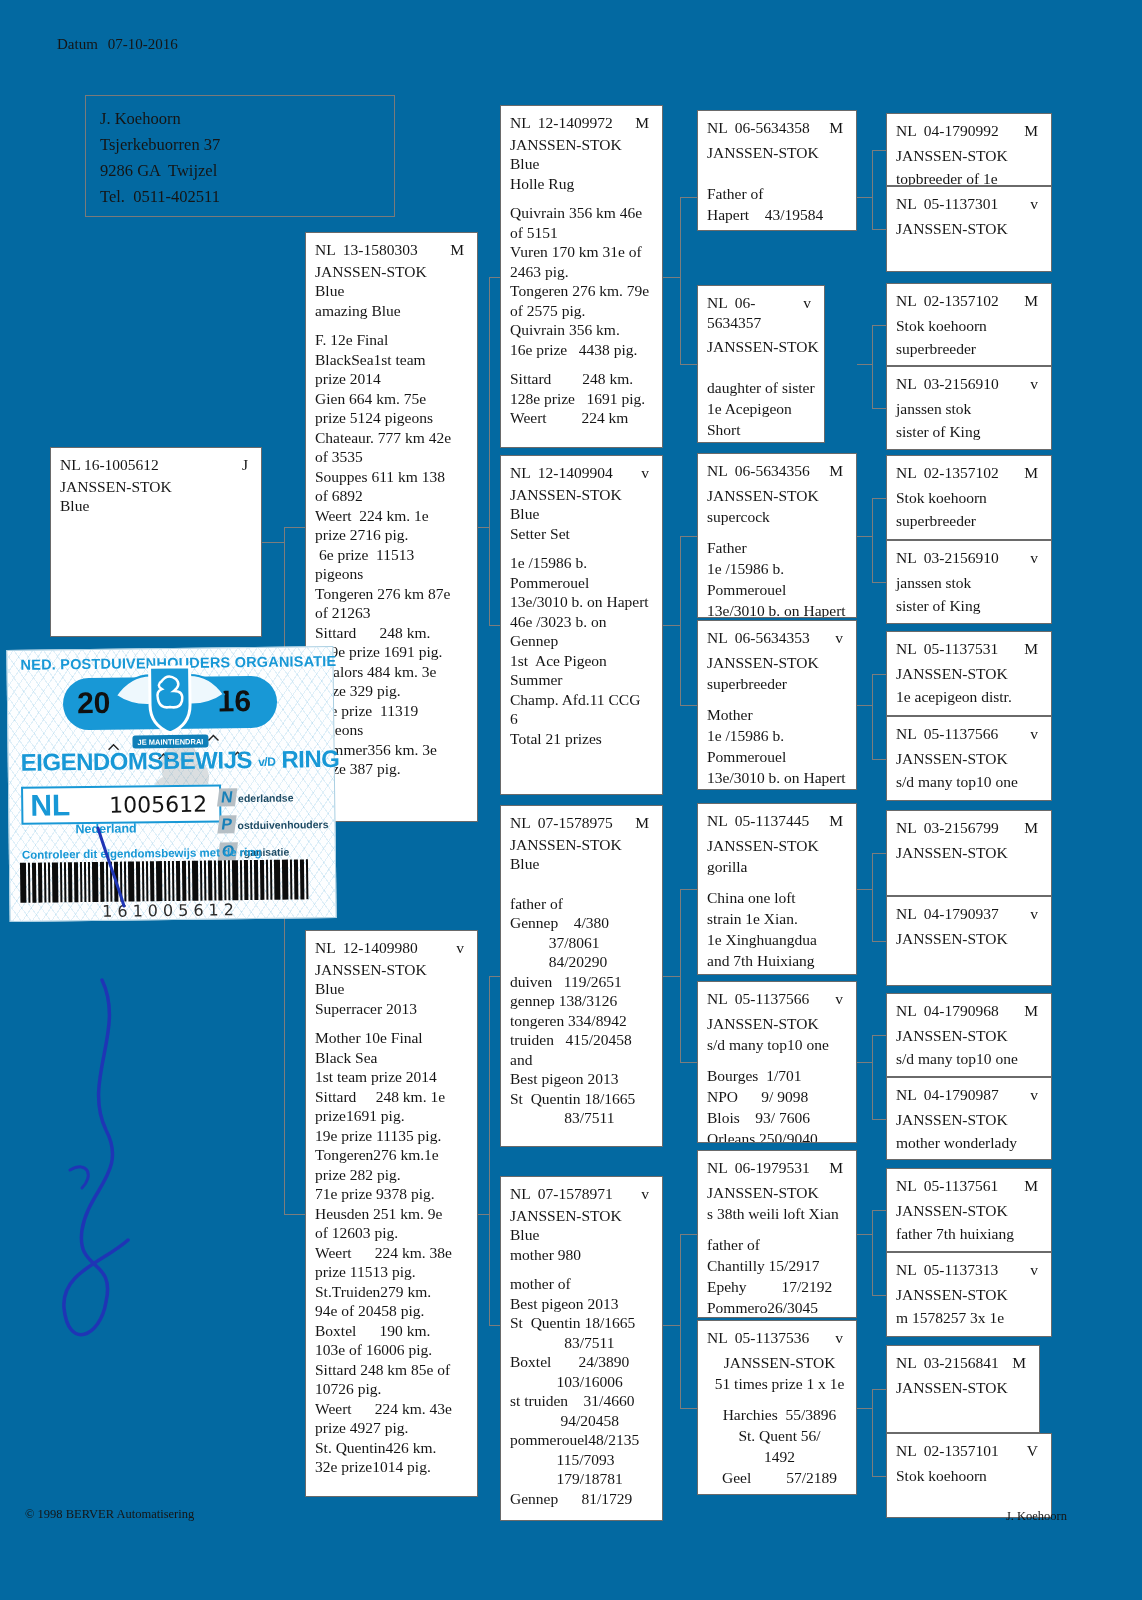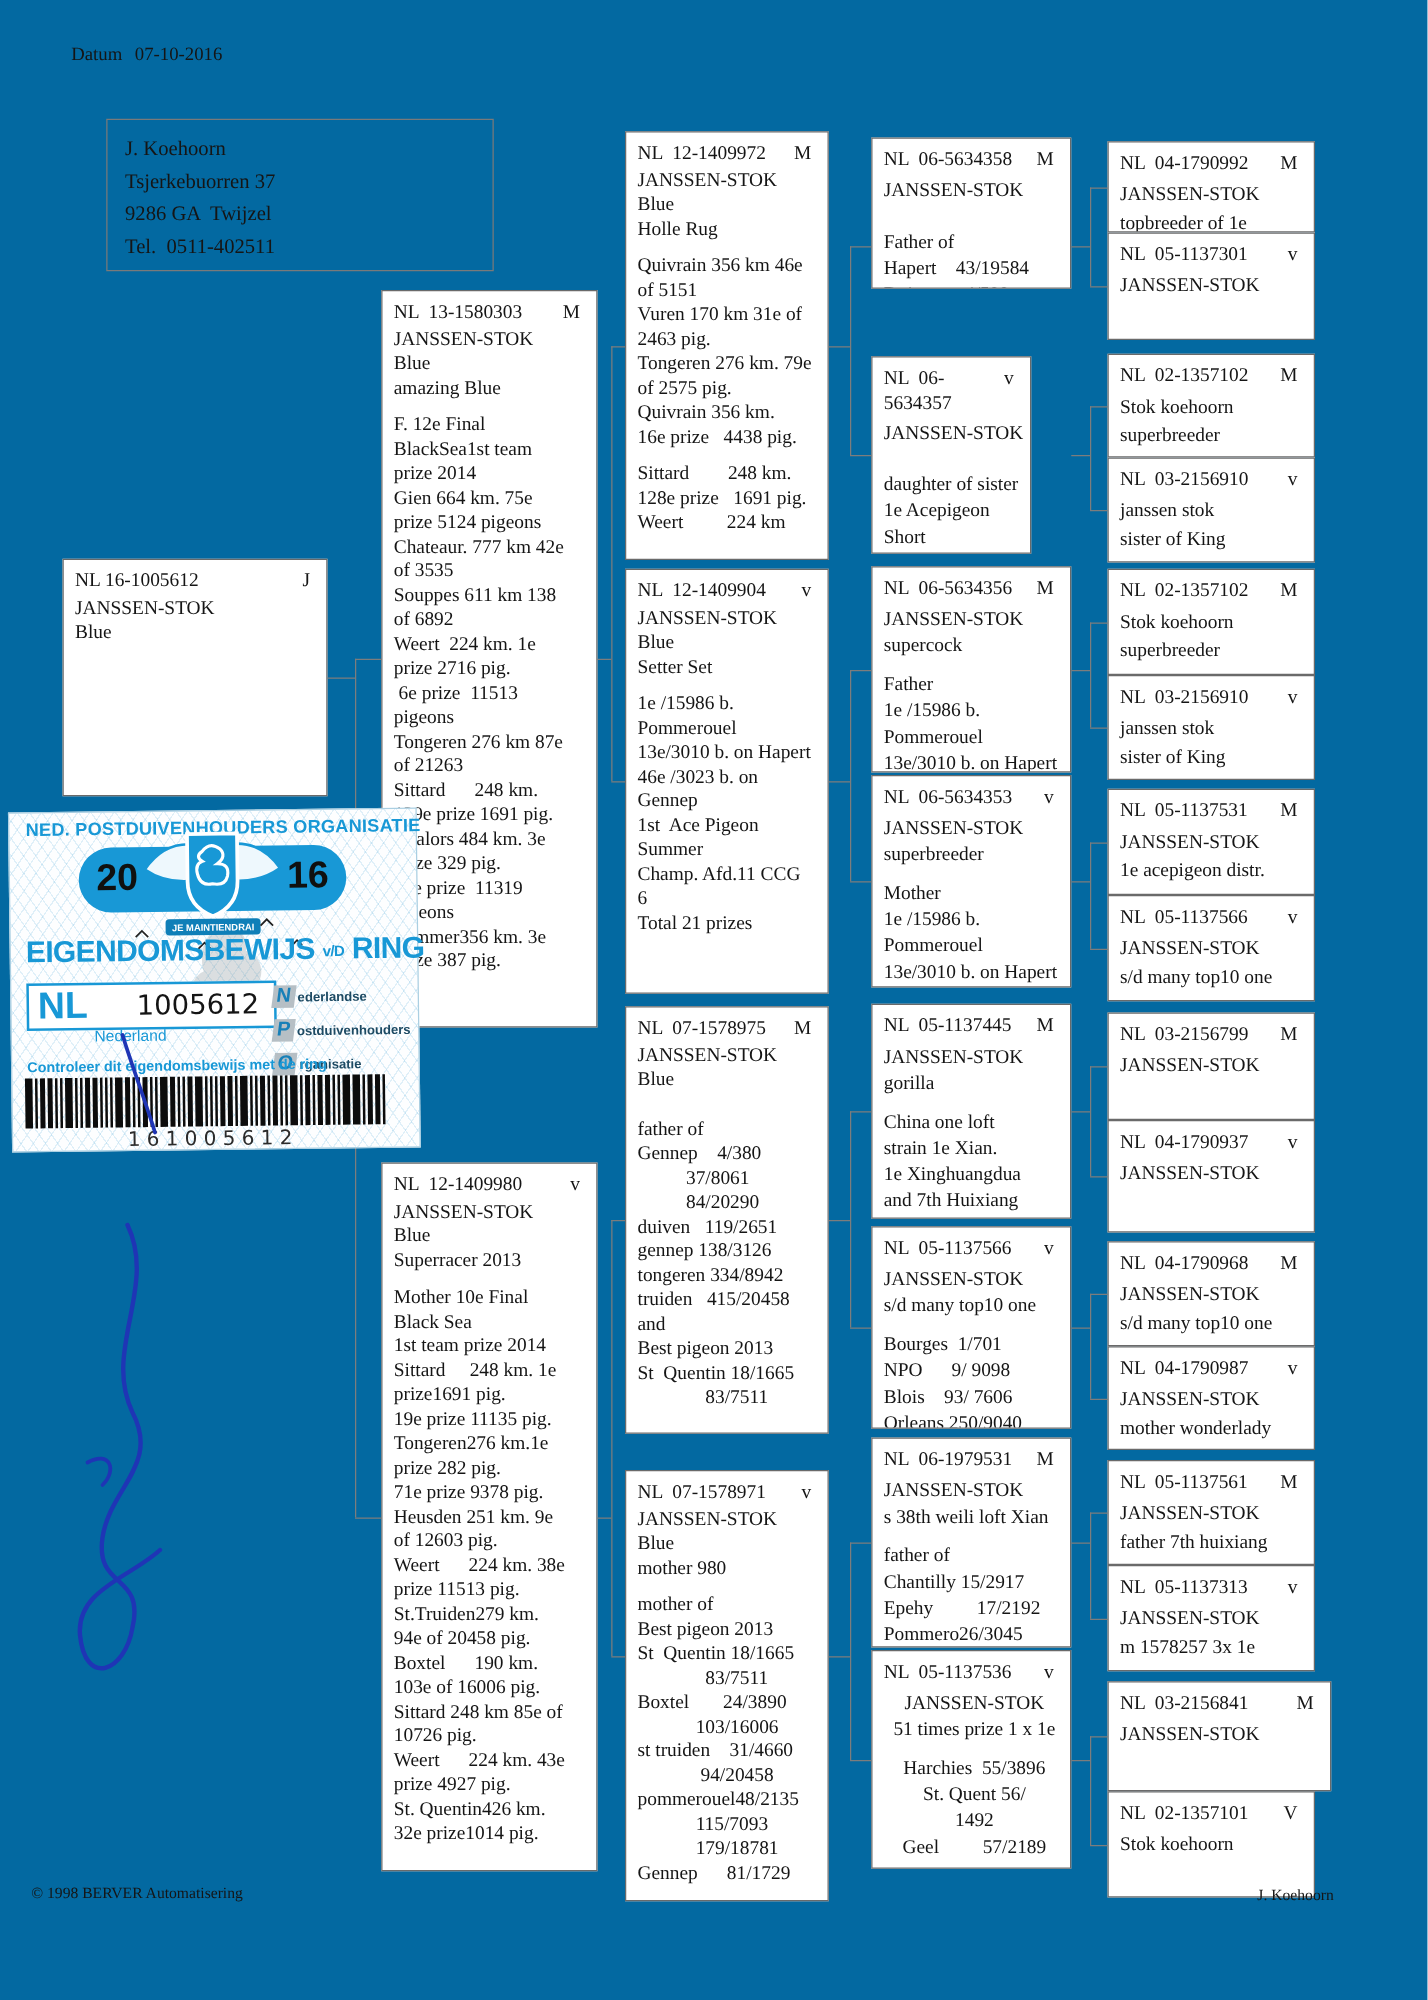--- a/index.html
+++ b/index.html
@@ -29,30 +29,30 @@
            transform:rotate(-0.7deg);border:1px solid #aacfe2;box-sizing:border-box;
            background:
              repeating-linear-gradient(55deg, rgba(70,165,215,.16) 0 1px, transparent 1px 8px),
              repeating-linear-gradient(-55deg, rgba(70,165,215,.16) 0 1px, transparent 1px 8px),
              #fdfeff;
            font-family:"Liberation Sans","DejaVu Sans",sans-serif;}
   #stk-org{position:absolute;left:13px;top:6px;font-size:14.5px;font-weight:bold;color:#1898d6;letter-spacing:.2px;white-space:nowrap;}
   #stk-pill{position:absolute;left:55px;top:28px;width:214px;height:52px;background:#1898d6;border-radius:28px;}
   .stk-year{position:absolute;top:8px;font-size:30px;font-weight:bold;color:#10100f;}
   #stk-year-left{left:14px;}
-  #stk-year-right{right:14px;}
+  #stk-year-right{right:26px;}
   #stk-crest{position:absolute;left:50%;top:-16px;transform:translateX(-50%);}
   #stk-title{position:absolute;left:12px;top:98px;color:#1898d6;font-weight:bold;font-size:24px;
              letter-spacing:-0.5px;white-space:nowrap;}
   #stk-title .small{font-size:12px;font-weight:bold;vertical-align:2px;}
   #stk-field{position:absolute;left:12px;top:136px;width:200px;height:38px;border:2px solid #1898d6;
              background:#fff;box-sizing:border-box;display:flex;align-items:center;}
   #stk-nl{color:#1898d6;font-weight:bold;font-size:30px;padding-left:7px;}
   #stk-ringnum{margin-left:auto;padding-right:12px;font-size:22px;color:#141414;font-family:"DejaVu Sans",sans-serif;}
-  #stk-nederland{position:absolute;left:66px;top:172px;color:#1898d6;font-weight:normal;font-size:12.5px;}
+  #stk-nederland{position:absolute;left:66px;top:172px;color:#1898d6;font-weight:bold;font-size:12.5px;}
   #stk-npo{position:absolute;right:6px;top:140px;}
   .npo-row{display:flex;align-items:baseline;margin-bottom:9px;}
   .npo-big{display:inline-block;background:#b6bfc5;color:#1880b8;font-weight:bold;font-size:16px;
            padding:0 3px;margin-right:2px;transform:skewX(-8deg);}
   .npo-rest{font-size:10.5px;font-weight:bold;color:#1d4a63;}
   #stk-check{position:absolute;left:12px;top:198px;color:#1898d6;font-weight:bold;font-size:11.5px;white-space:nowrap;}
   #stk-barcode{position:absolute;left:10px;top:212px;width:302px;height:40px;display:flex;gap:2px;align-items:stretch;}
   .bcbar{background:#0c0c0c;height:100%;}
   #stk-bcnum{position:absolute;left:0;width:320px;top:252px;text-align:center;font-size:16px;letter-spacing:5px;
              color:#2b2b2b;font-family:"DejaVu Sans",sans-serif;}
@@ -506,21 +506,21 @@
       <div class="box g5" style="left: 886px; top: 1252px; width: 166px; height: 85px;">
       <div class="ringrow">
         <span>NL  05-1137313</span>
         <span>v</span>
       </div>
       <div>
           <div class="bline">JANSSEN-STOK</div>
           <div class="bline">m 1578257 3x 1e</div>
         </div>
     </div>
-      <div class="box g5" style="left: 886px; top: 1345px; width: 179px; height: 88px;">
+      <div class="box g5" style="left: 886px; top: 1345px; width: 154px; height: 88px;">
       <div class="ringrow">
         <span>NL  03-2156841</span>
         <span>M</span>
       </div>
       <div>
           <div class="bline">JANSSEN-STOK</div>
         </div>
     </div>
       <div class="box g5" style="left: 886px; top: 1433px; width: 166px; height: 85px;">
       <div class="ringrow">

